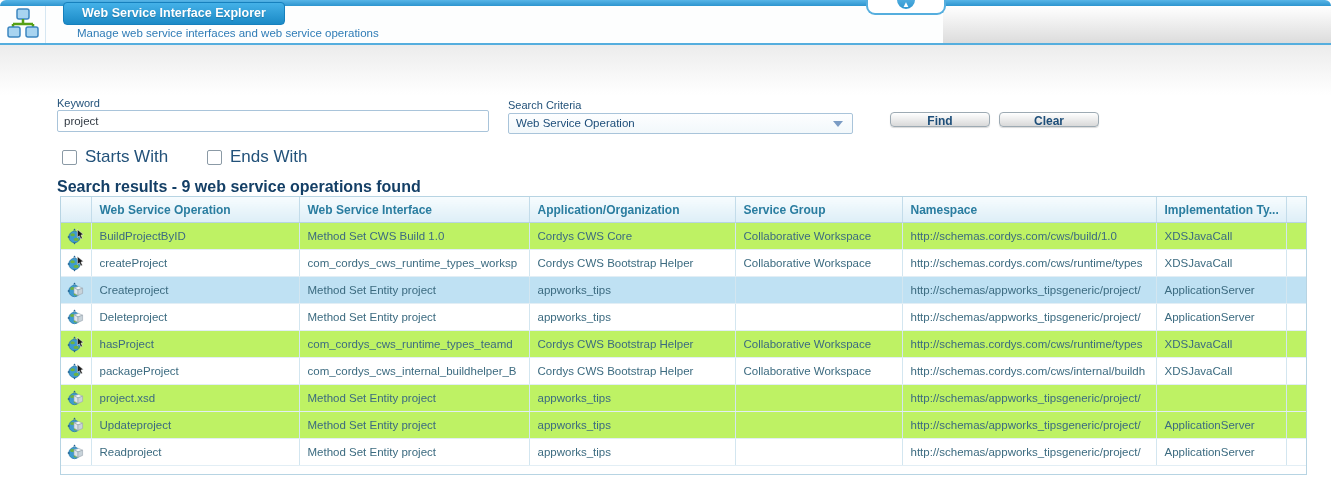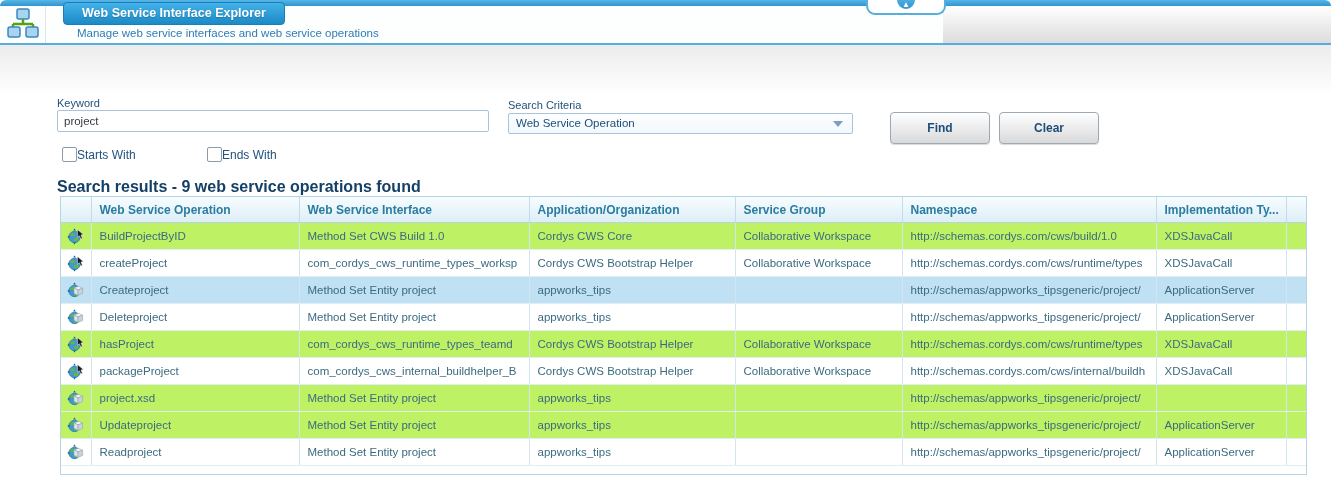--- a/index.html
+++ b/index.html
@@ -35,31 +35,31 @@
   #keyword-label{left:57px;top:97px;}
   #keyword-input{position:absolute;left:57px;top:110px;width:432px;height:22px;box-sizing:border-box;
     border:1px solid #a9c4da;border-radius:2px;font-family:inherit;font-size:11.5px;color:#333b44;
     padding:8px 6px;outline:none;background:#ffffff;}
   #criteria-label{left:508px;top:99px;}
   .criteria-select{position:absolute;left:508px;top:113px;width:345px;height:21px;box-sizing:border-box;
     background:linear-gradient(#fdfeff,#f2f8fb);border:1px solid #a9c4da;border-radius:2px;
     font-size:11.5px;color:#1d4e79;line-height:19px;padding-left:7px;cursor:default;}
   .criteria-arrow{position:absolute;right:9px;top:7px;width:0;height:0;
     border-left:5px solid transparent;border-right:5px solid transparent;border-top:6px solid #7b9cc4;}
-  .btn{position:absolute;top:112px;height:32px;box-sizing:border-box;
+  .btn{position:absolute;top:112px;height:15px;box-sizing:border-box;
     background:linear-gradient(#ffffff,#d9d9d9);border:1px solid #9daab3;border-radius:4px;
     color:#1d4e79;font-weight:bold;font-size:12px;font-family:inherit;
     box-shadow:0 1px 1px rgba(0,0,0,0.15);cursor:pointer;}
   #find-button{left:890px;width:100px;}
   #clear-button{left:999px;width:100px;}
   .cb-group{position:absolute;top:147px;display:flex;align-items:center;cursor:default;}
   #starts-with{left:62px;}
   #ends-with{left:207px;}
   .cb-box{width:13px;height:13px;background:#ffffff;border:1px solid #8b9aa6;border-radius:2px;display:inline-block;}
-  .cb-label{font-size:12px;color:#23527a;white-space:nowrap;}
+  .cb-label{margin-left:8px;font-size:17px;color:#23527a;white-space:nowrap;}
   
   .results-summary{position:absolute;left:57px;top:178px;font-size:16px;font-weight:bold;color:#143f66;white-space:nowrap;}
   .table-wrap{position:absolute;left:60px;top:196px;width:1245px;border:1px solid #b7d4e3;background:#ffffff;}
   table.results{border-collapse:collapse;table-layout:fixed;width:1245px;}
   table.results th{
     height:25px;background:linear-gradient(#f7fcfe,#ddeef7);
     color:#2a7da0;font-weight:bold;font-size:12px;text-align:left;padding:0 8px;
     border-right:1px solid #c3dcea;border-bottom:1px solid #b7d4e3;
     white-space:nowrap;overflow:hidden;}
   table.results th:last-child{border-right:none;}

